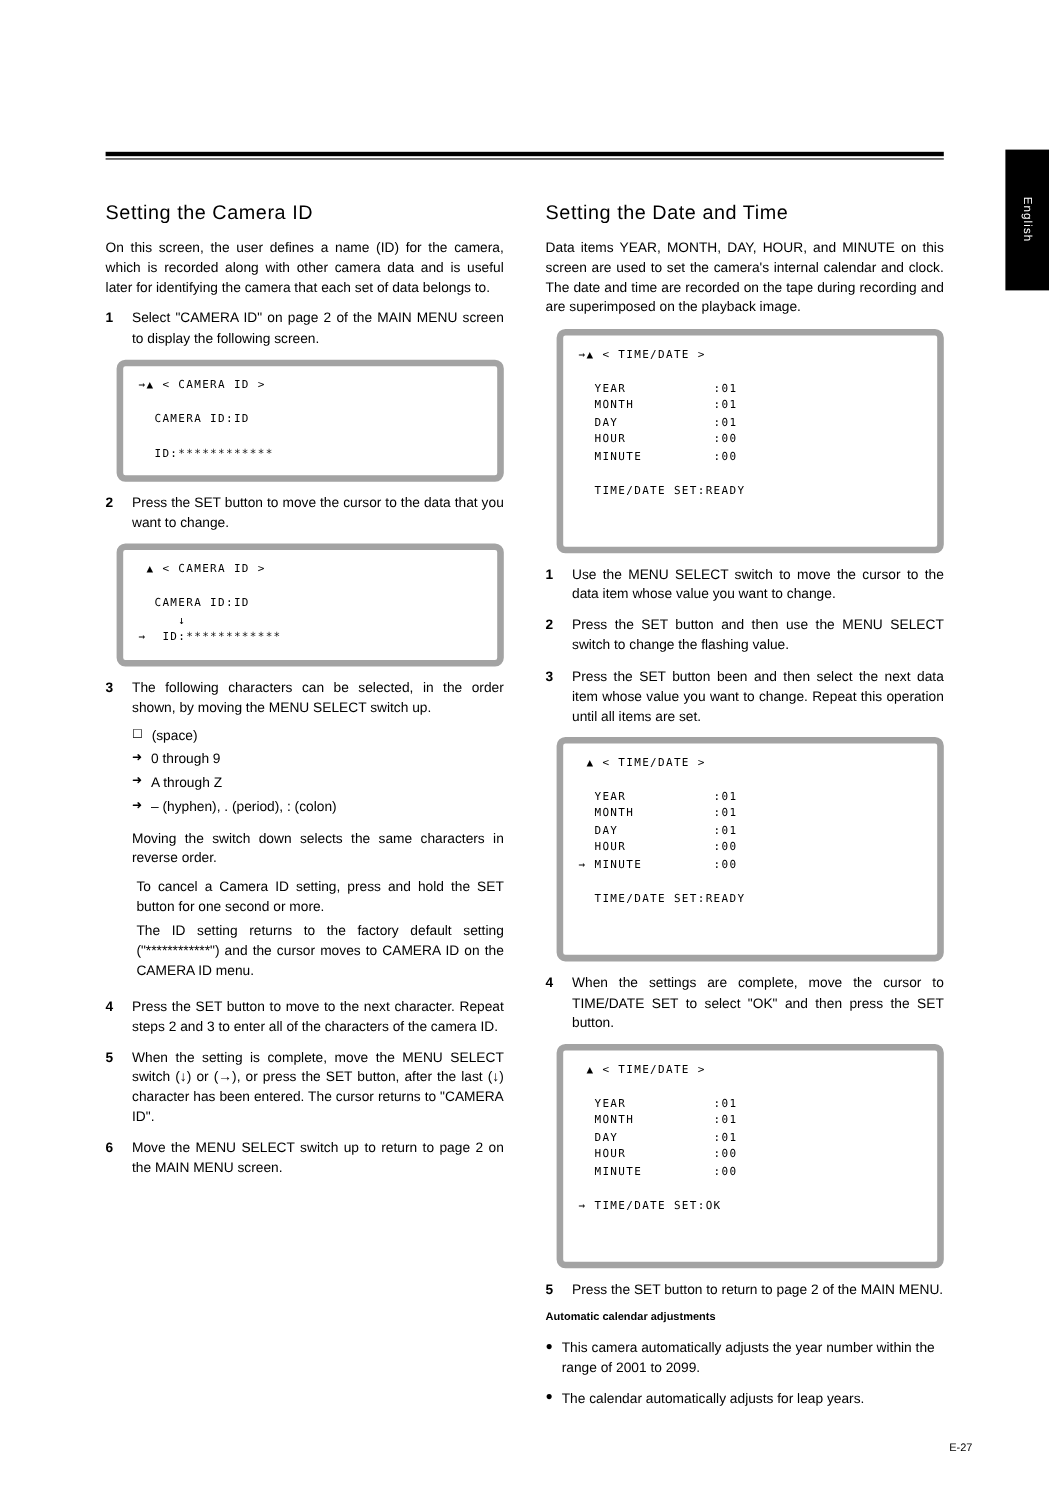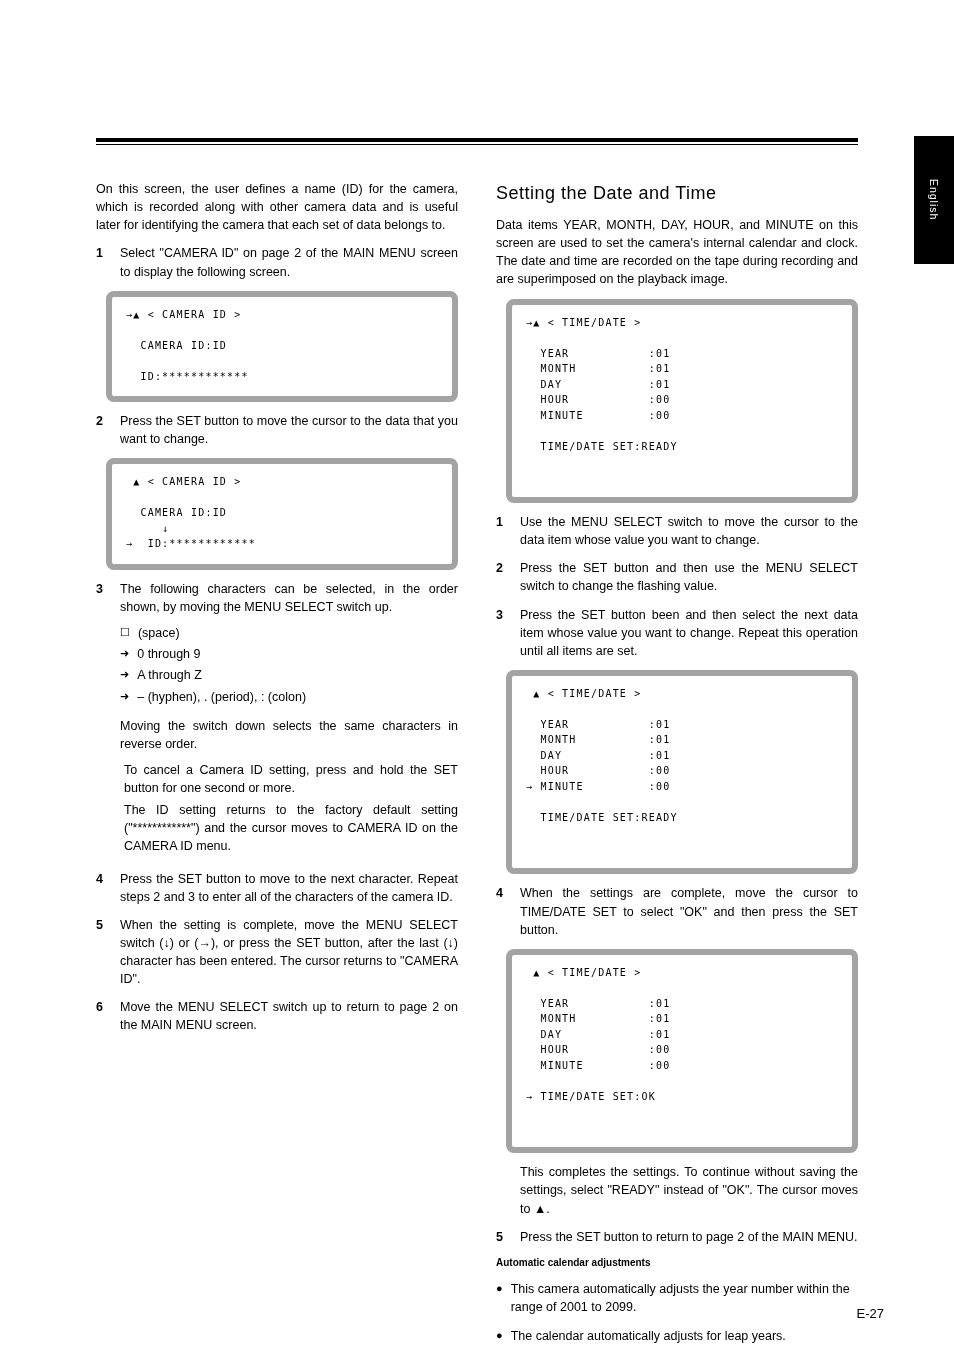--- a/index.html
+++ b/index.html
@@ -30,21 +30,21 @@
     transform: rotate(90deg);
     font-size: 10.5px;
     letter-spacing: 1px;
     white-space: nowrap;
     font-family: Arial, sans-serif;
   }
   .page-num {
     position: absolute;
     bottom: 26px;
     right: 70px;
-    font-size: 13px;
+    font-size: 10px;
   }
   .hr-outer {
     position: absolute;
     left: 96px;
     right: 96px;
     top: 138px;
   }
   .hr-outer .thick {
     height: 3.5px;
     background: #000;
@@ -120,20 +120,21 @@
 </div>
 
 <div class="black-tab">
   <span>English</span>
 </div>
 
 <div class="content">
   <div class="cols">
 
     <div class="col">
+      <div class="h1">Setting the Camera ID</div>
       <div class="para">On this screen, the user defines a name (ID) for the camera, which is recorded along with other camera data and is useful later for identifying the camera that each set of data belongs to.</div>
 
       <div class="step">
         <div class="n">1</div>
         <div class="body">Select "CAMERA ID" on page 2 of the MAIN MENU screen to display the following screen.</div>
       </div>
 
       <div class="mono-box"><span>→▲ &lt; CAMERA ID &gt;</span>
 
 <span>  CAMERA ID:ID</span>
@@ -250,21 +251,20 @@
 <span>  MONTH          :01</span>
 <span>  DAY            :01</span>
 <span>  HOUR           :00</span>
 <span>  MINUTE         :00</span>
 <span></span>
 <span>→ TIME/DATE SET:OK</span>
 
 
 </div>
 
-      <div class="para" style="margin-left:24px;">This completes the settings. To continue without saving the settings, select "READY" instead of "OK". The cursor moves to ▲.</div>
 
       <div class="step">
         <div class="n">5</div>
         <div class="body">Press the SET button to return to page 2 of the MAIN MENU.</div>
       </div>
 
       <div class="h2">Automatic calendar adjustments</div>
       <div class="bullet-row">
         <div class="glyph">●</div>
         <div class="txt">This camera automatically adjusts the year number within the range of 2001 to 2099.</div>

